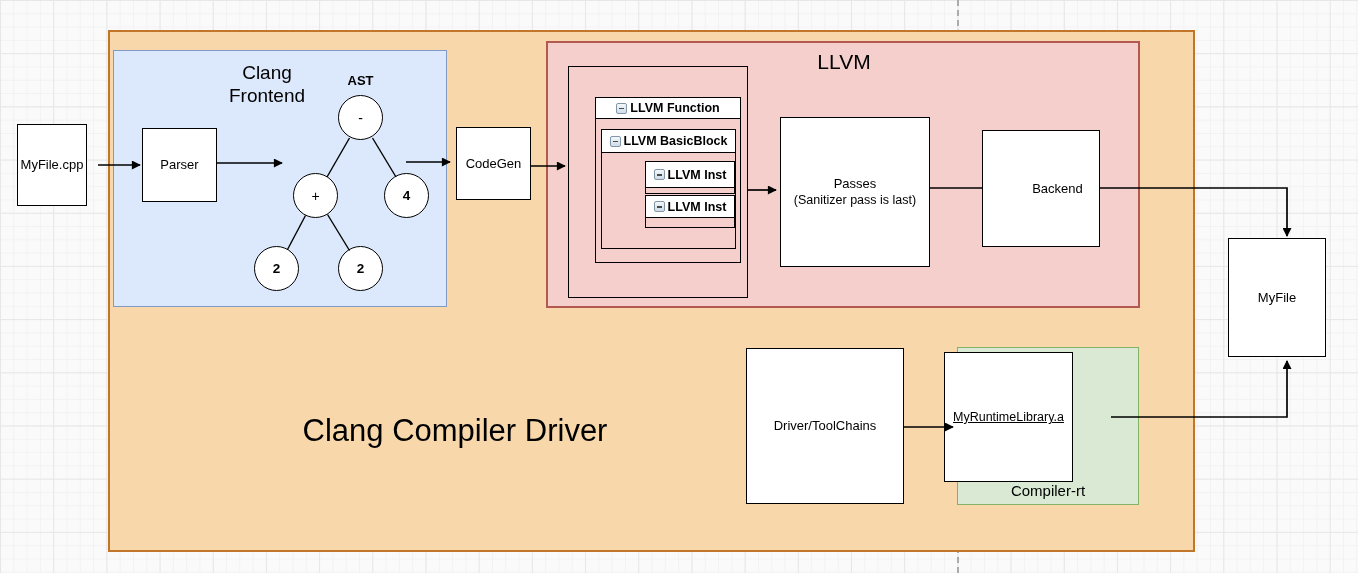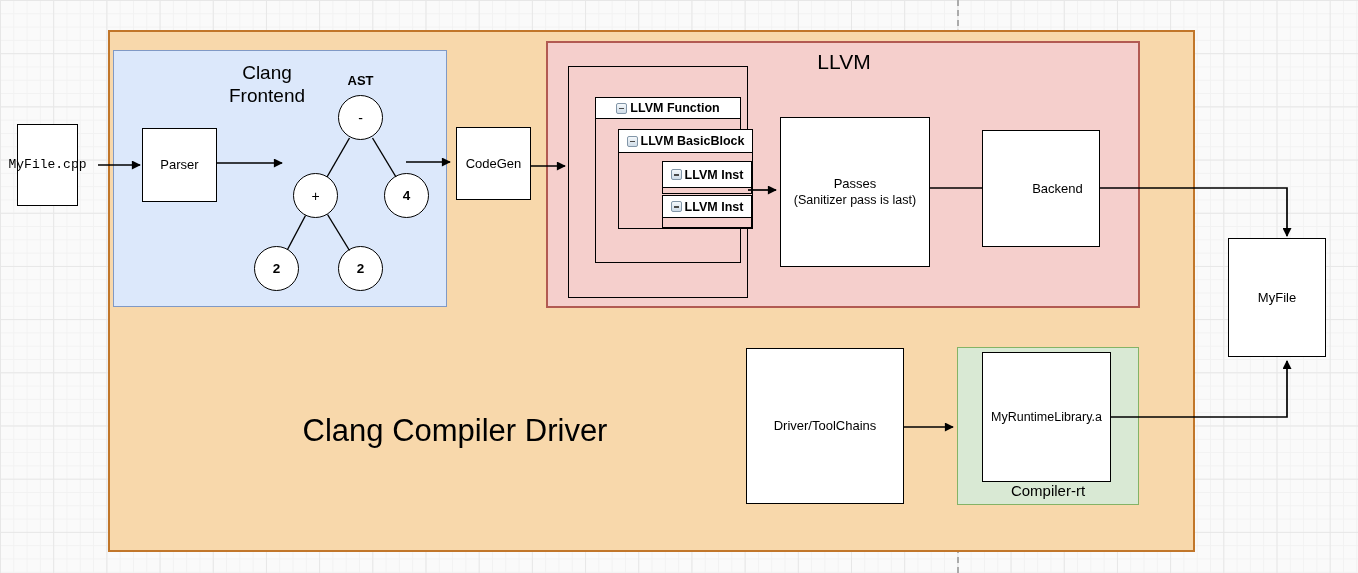--- a/index.html
+++ b/index.html
@@ -30,49 +30,49 @@
   .title{z-index:3;text-align:center;}
   .t-driver{left:270px;top:412px;width:370px;font-size:31px;line-height:38px;}
   .t-frontend{left:187px;top:61px;width:160px;font-size:19px;line-height:23px;}
   .t-llvm{left:794px;top:50px;width:100px;font-size:21px;line-height:24px;}
   .t-crt{left:988px;top:482px;width:120px;font-size:15px;line-height:17px;}
   .t-ast{left:338px;top:73px;width:45px;font-size:13px;font-weight:bold;text-align:center;}
 
   
   .node{z-index:3;background:#fff;border:1.8px solid #000;display:flex;flex-direction:column;
         align-items:center;justify-content:center;text-align:center;font-size:13px;line-height:16px;}
-  .box-myfilecpp{left:17px;top:124px;width:61px;height:82px;font-family:Liberation Mono, monospace;}
+  .box-myfilecpp{left:17px;top:124px;width:70px;height:82px;}
   .box-parser{left:142px;top:128px;width:75px;height:74px;}
   .box-codegen{left:456px;top:127px;width:75px;height:73px;}
   .box-passes{left:780px;top:117px;width:150px;height:150px;}
   .box-passes .sub{font-size:12.5px;}
   .box-backend{left:982px;top:130px;width:118px;height:117px;padding-left:33px;}
   .box-myfile{left:1228px;top:238px;width:98px;height:119px;z-index:2;}
   .box-driver{left:746px;top:348px;width:158px;height:156px;}
-  .box-runtimelib{left:982px;top:352px;width:129px;height:130px;font-size:12.5px;}
+  .box-runtimelib{left:944px;top:352px;width:129px;height:130px;font-size:12.5px;text-decoration:underline;}
 
   
   .ast-node{z-index:3;width:45px;height:45px;border:1.6px solid #000;border-radius:50%;background:#fff;
             display:flex;align-items:center;justify-content:center;font-size:14px;}
   .ast-num{font-weight:bold;font-size:13.5px;}
   .n-root{left:338px;top:95px;}
   .n-plus{left:293px;top:173px;}
   .n-four{left:384px;top:173px;}
   .n-two-a{left:254px;top:246px;}
   .n-two-b{left:338px;top:246px;}
 
   
   .tree-box{position:absolute;background:#f5cfcc;border:1.7px solid #000;z-index:3;}
   .tree-hd{display:flex;align-items:center;justify-content:center;gap:3px;
            background:#fff;border-bottom:1.7px solid #000;font-weight:bold;font-size:12.5px;white-space:nowrap;overflow:hidden;}
   .mod{left:568px;top:66px;width:180px;height:232px;}
   .mod>.tree-hd{height:22px;font-size:12px;}
   .fn{left:26px;top:30px;width:146px;height:166px;}
   .fn>.tree-hd{height:21px;}
-  .bb{left:22px;top:31px;width:135px;height:100px;}
+  .bb{left:5px;top:31px;width:135px;height:120px;}
   .bb>.tree-hd{height:23px;}
   .in1{left:43px;top:31px;width:90px;height:33px;}
   .in1>.tree-hd{height:26px;}
   .in2{left:43px;top:65px;width:90px;height:33px;}
   .in2>.tree-hd{height:22px;}
 
   
   .tico{position:relative;flex:0 0 auto;width:11px;height:11px;border:1px solid #8296a8;border-radius:2px;
         background:linear-gradient(180deg,#f4f8fb 0%,#cfdce8 100%);}
   .tico::before{content:"";position:absolute;left:2px;top:4.2px;width:5px;height:1.6px;background:#4a4a4a;}

